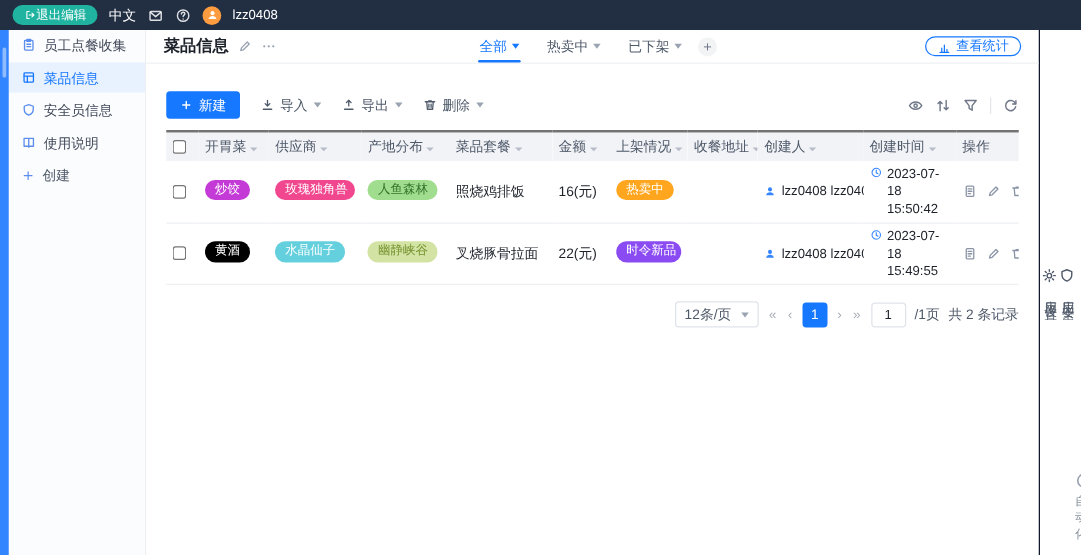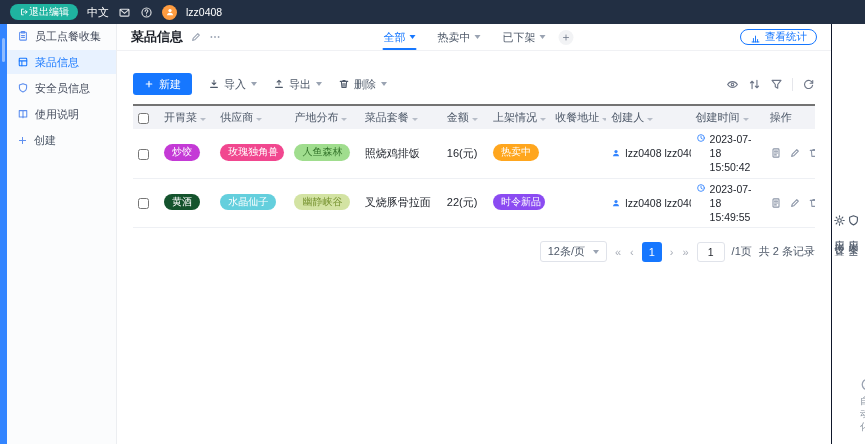--- a/index.html
+++ b/index.html
@@ -347,21 +347,21 @@
                       <path d="M3.5 12.5l.7-2.8 6.2-6.2 2.1 2.1-6.2 6.2z"></path>
                     </svg>
                   <svg class="ic" viewBox="0 0 16 16">
                       <path d="M3 4.5h10M6.5 4.5v-1h3v1M4.5 4.5l.7 8h5.6l.7-8"></path>
                     </svg>
                 </div>
               </td>
             </tr>
             <tr>
               <td><input type="checkbox" class="cb" style=""></td>
-              <td><span class="badge" style="background: #14532d; color: rgb(255, 255, 255);">黄酒</span></td>
+              <td><span class="badge" style="background: #000000; color: rgb(255, 255, 255);">黄酒</span></td>
               <td><span class="badge" style="background: rgb(100, 207, 221); color: rgb(255, 255, 255);">水晶仙子</span></td>
               <td><span class="badge" style="background: rgb(211, 227, 163); color: rgb(117, 145, 47);">幽静峡谷</span></td>
               <td><span>叉烧豚骨拉面</span></td>
               <td><span>22(元)</span></td>
               <td><span class="badge" style="background: rgb(139, 75, 242); color: rgb(255, 255, 255);">时令新品</span></td>
               <td><span></span></td>
               <td>
                 <div class="iconline">
                   <svg class="ic-f" viewBox="0 0 16 16">
                       <circle cx="8" cy="5.6" r="2.6"></circle>

